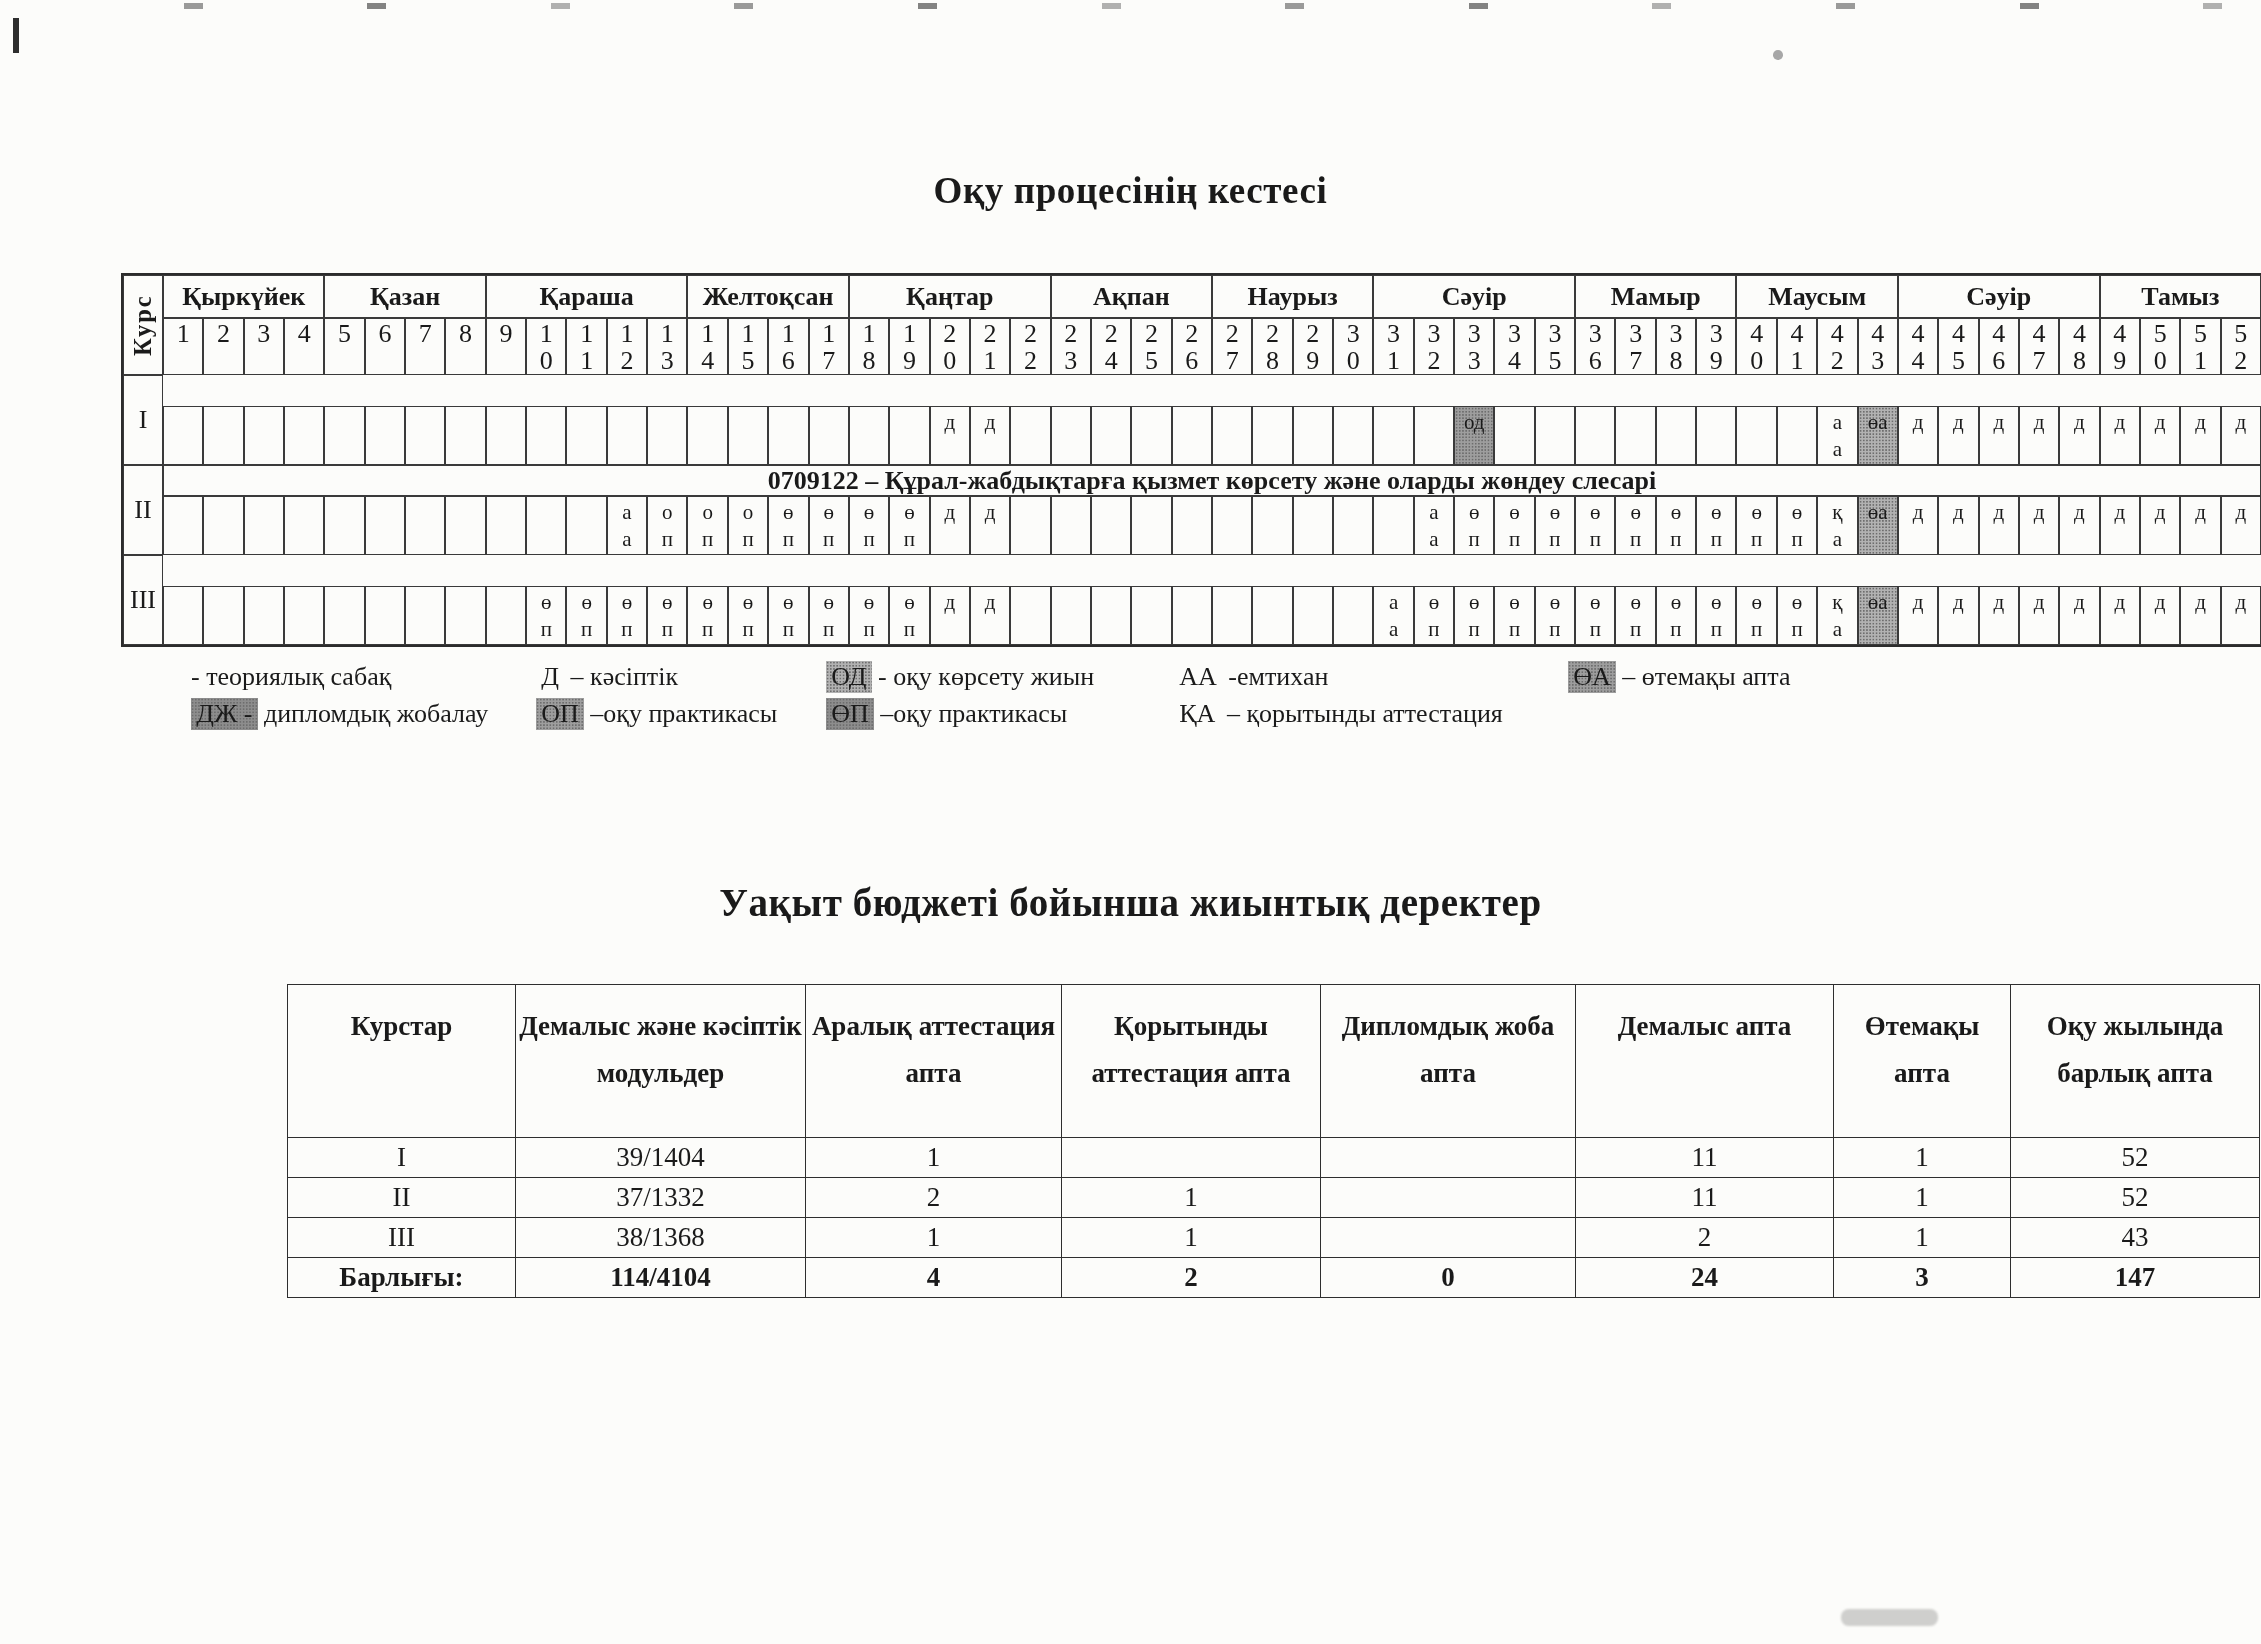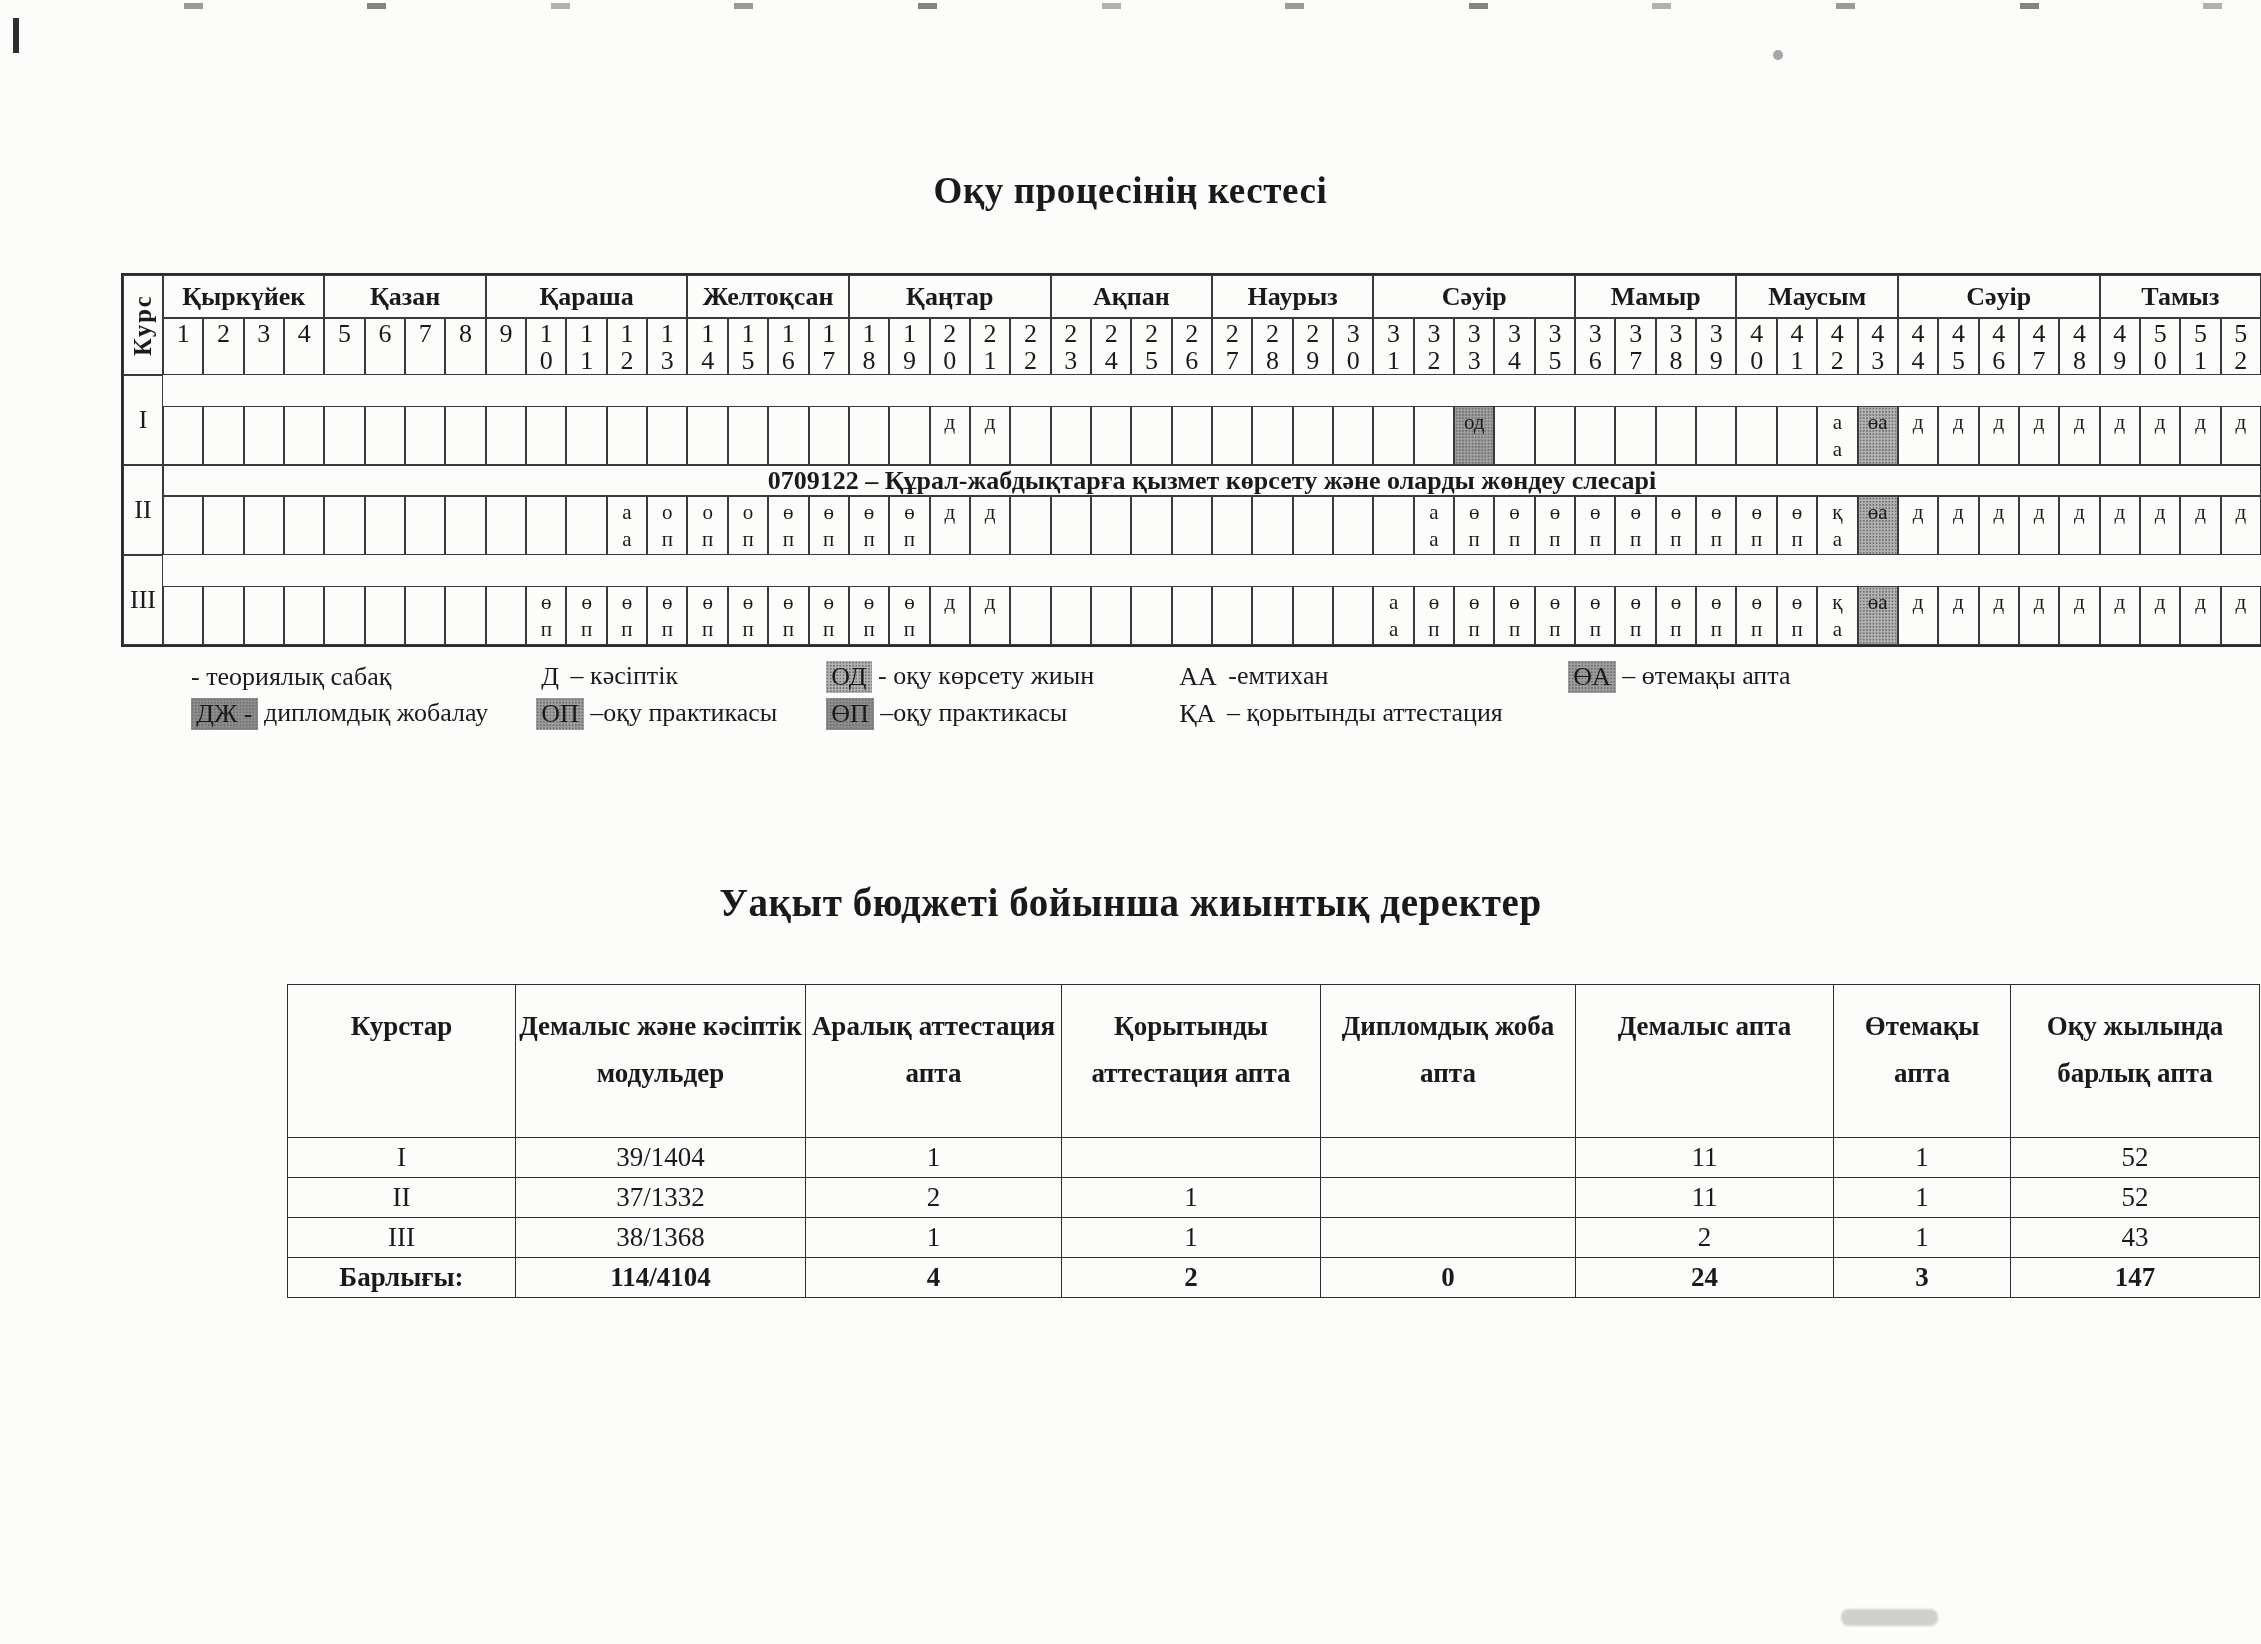--- a/index.html
+++ b/index.html
@@ -29,21 +29,21 @@
 
   
   .hl-dark,.hl-mid,.hl-light{background-image:radial-gradient(#6d6d6d 0.8px,rgba(0,0,0,0) 0.8px);background-size:3.2px 3.2px;}
   .hl-dark{background-color:#8d8d8d;}
   .hl-mid{background-color:#9e9e9e;}
   .hl-light{background-color:#b2b2b2;}
 
   
   #legend{position:absolute;left:191px;top:658px;font-size:26px;}
   .lrow{display:grid;grid-template-columns:345px 290px 348px 394px auto;align-items:center;height:37px;}
-  .litem{display:flex;gap:6.4px;white-space:nowrap;}
+  .litem{display:flex;align-items:center;gap:6.4px;white-space:nowrap;}
   .chip{display:inline-block;padding:0 5.2px;line-height:32px;}
 
   
   #budget{position:absolute;left:287px;top:984px;width:1973px;border-collapse:collapse;
           font-family:"Liberation Serif","DejaVu Serif",serif;}
   #budget th,#budget td{border:1.9px solid #2e2e2e;text-align:center;}
   #budget th{font-size:27px;font-weight:bold;height:133px;vertical-align:top;padding-top:18px;line-height:1.75;}
   #budget td{font-size:27px;height:37px;}
   #budget tr.total td{font-weight:bold;}
 

